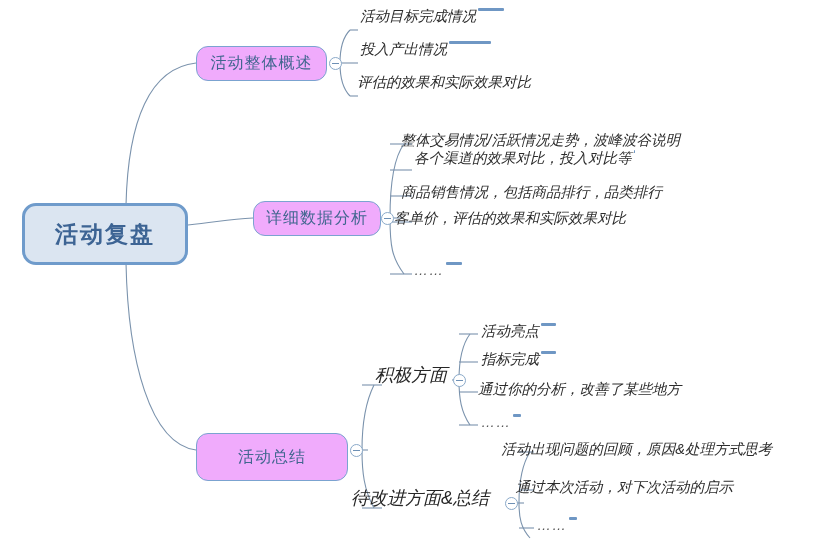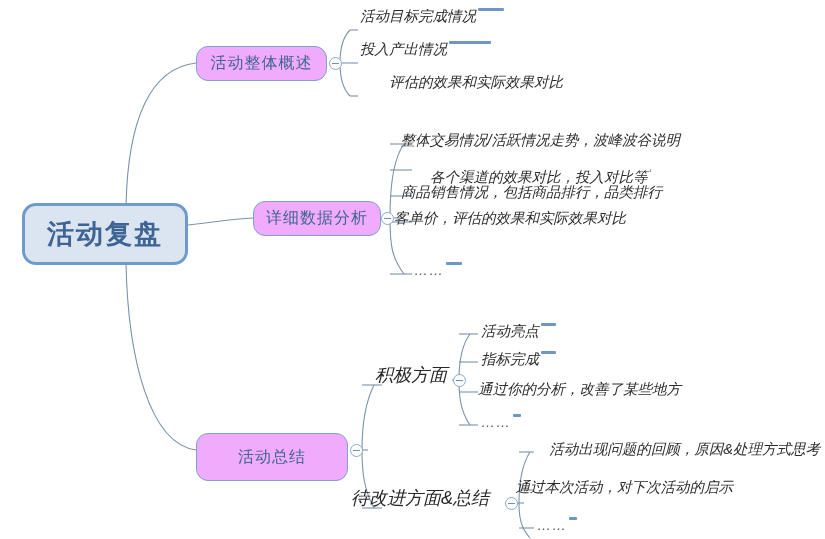--- a/index.html
+++ b/index.html
@@ -38,21 +38,21 @@
     background: #dce6f2;
     border: 2px solid #7ba3d0;
     border-radius: 10px;
     color: #3f6590;
     white-space: nowrap;
   }
   .node.root {
     background: #dbe5f1;
     border: 3px solid #6f9bcb;
     border-radius: 14px;
-    font-size: 27px;
+    font-size: 23px;
     font-weight: bold;
     letter-spacing: 2px;
     color: #3d6494;
   }
   .node.branch {
     background: #f0abfc;
     border: 1.5px solid #7ba3d0;
     border-radius: 12px;
     font-size: 16px;
     color: #41668f;
@@ -174,35 +174,35 @@
   <div class="toggle" style="left:329px; top:57px;"></div>
 
   <div class="barnode leaf" style="left:356px; top:8px; width:148px; height:24px;">
     <div class="txt">活动目标完成情况</div>
     <div class="bar"></div>
   </div>
   <div class="barnode leaf" style="left:356px; top:41px; width:135px; height:24px;">
     <div class="txt">投入产出情况</div>
     <div class="bar"></div>
   </div>
-  <div class="barnode leaf" style="left:356px; top:74px; width:177px; height:24px;margin-left:32px;">
+  <div class="barnode leaf" style="left:356px; top:74px; width:177px; height:24px;">
     <div class="txt">评估的效果和实际效果对比</div>
     <div class="bar"></div>
   </div>
 
   <div class="node branch" style="left:253px; top:201px; width:128px; height:35px;">
     <span>详细数据分析</span>
   </div>
   <div class="toggle" style="left:381px; top:212px;"></div>
 
   <div class="barnode leaf" style="left:410px; top:132px; width:272px; height:24px;">
     <div class="txt">整体交易情况/活跃情况走势，波峰波谷说明</div>
     <div class="bar"></div>
   </div>
-  <div class="barnode leaf" style="left:410px; top:169px; width:225px; height:24px;margin-left:16px;">
+  <div class="barnode leaf" style="left:410px; top:150px; width:225px; height:24px;">
     <div class="txt">各个渠道的效果对比，投入对比等</div>
     <div class="bar"></div>
   </div>
   <div class="barnode leaf" style="left:410px; top:184px; width:254px; height:24px;">
     <div class="txt">商品销售情况，包括商品排行，品类排行</div>
     <div class="bar"></div>
   </div>
   <div class="barnode leaf" style="left:410px; top:210px; width:218px; height:24px;">
     <div class="txt">客单价，评估的效果和实际效果对比</div>
     <div class="bar"></div>
@@ -239,21 +239,21 @@
     <div class="txt">……</div>
     <div class="bar"></div>
   </div>
 
   <div class="barnode lvl2" style="left:367px; top:488px; width:124px; height:26px;">
     <div class="txt">待改进方面&amp;总结</div>
     <div class="bar"></div>
   </div>
   <div class="toggle" style="left:505px; top:497px;"></div>
 
-  <div class="barnode leaf" style="left:560px; top:441px; width:262px; height:24px;">
+  <div class="barnode leaf" style="left:512px; top:441px; width:262px; height:24px;">
     <div class="txt">活动出现问题的回顾，原因&amp;处理方式思考</div>
     <div class="bar"></div>
   </div>
   <div class="barnode leaf" style="left:533px; top:479px; width:218px; height:24px;gap:16px;">
     <div class="txt">通过本次活动，对下次活动的启示</div>
     <div class="bar"></div>
   </div>
   <div class="barnode leaf dots" style="left:533px; top:517px; width:44px; height:24px;">
     <div class="txt">……</div>
     <div class="bar"></div>

